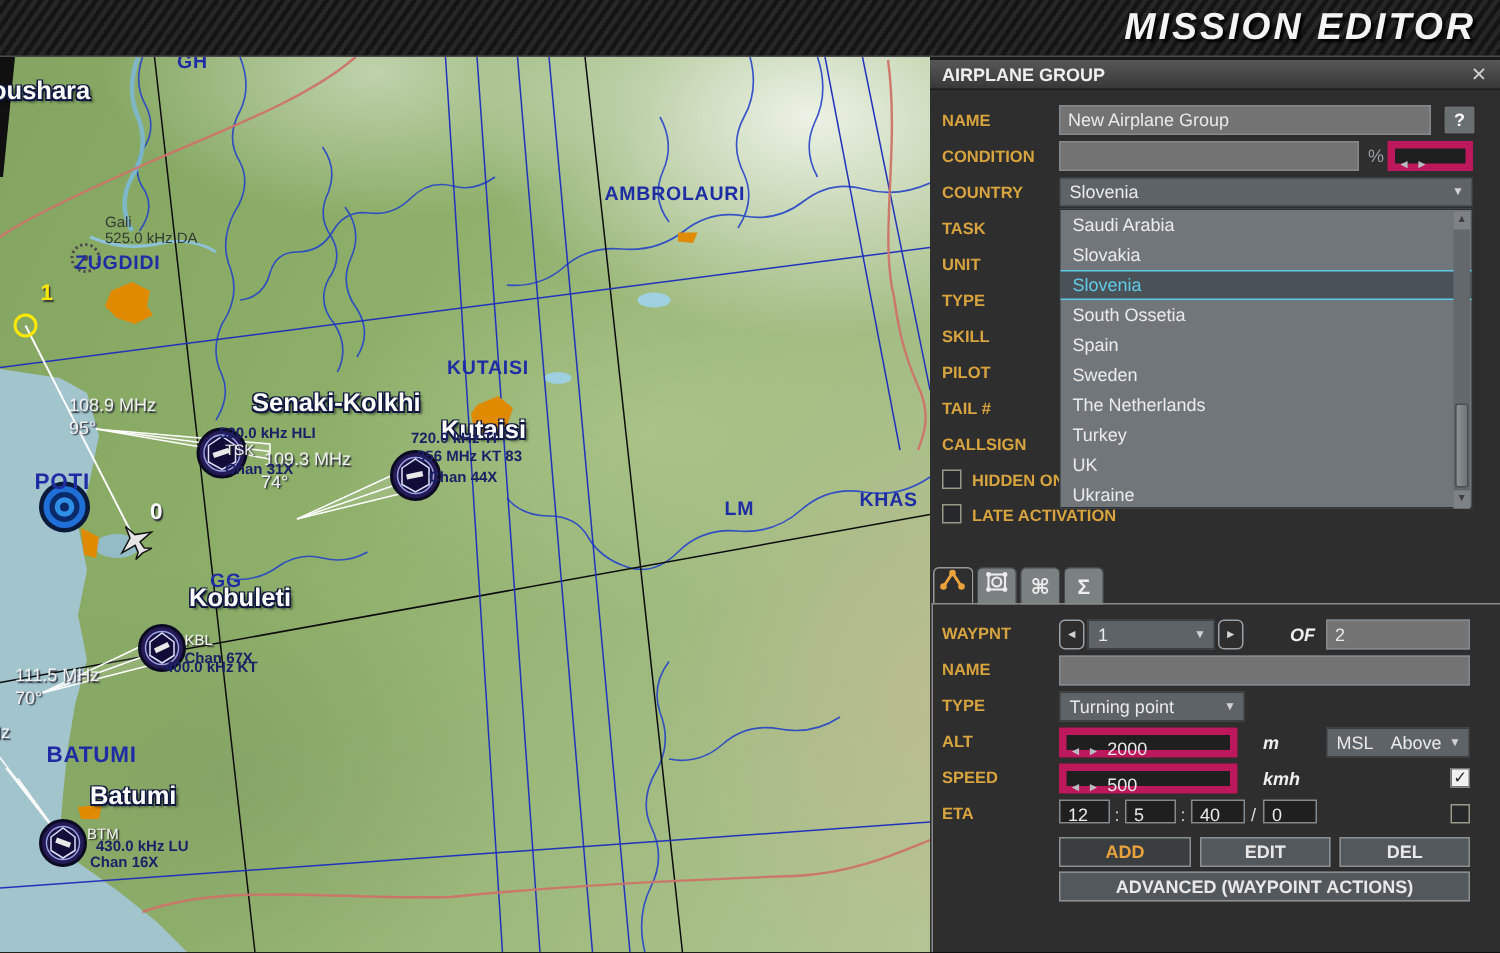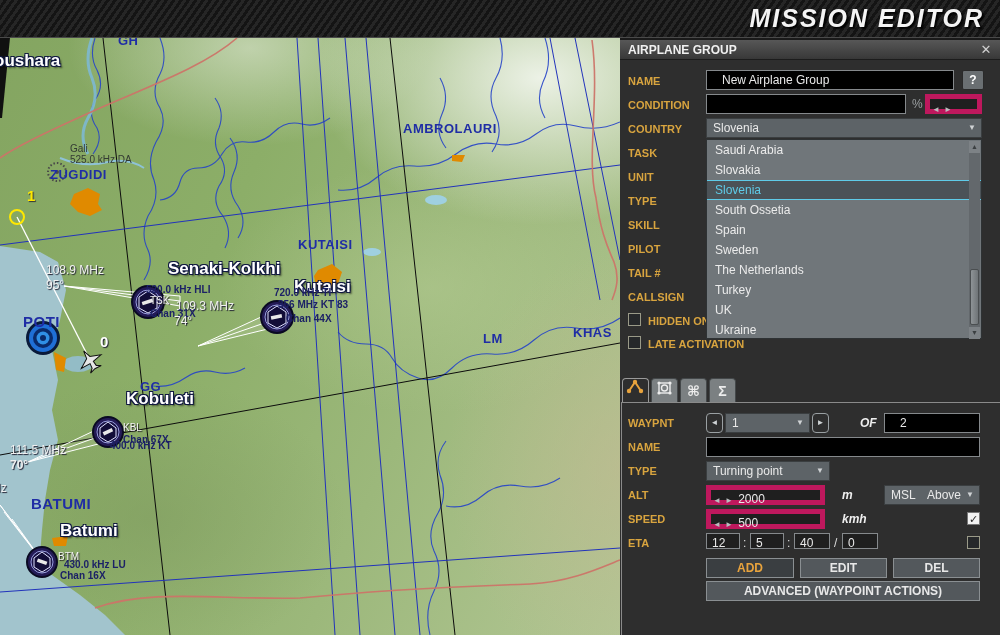--- a/index.html
+++ b/index.html
@@ -38,22 +38,22 @@
 
   
   #panel { position:absolute; left:620px; top:40px; width:380px; height:595px;
     background:#2e2e2e; z-index:20; font-size:12px; color:#e4e4e4; }
   #panel-title { position:absolute; left:0; top:0; width:380px; height:20px;
     background:linear-gradient(#575757,#383838); border-bottom:1px solid #1c1c1c;
     color:#f0f0f0; font-weight:bold; font-size:12px; line-height:20px; padding-left:8px; }
   #panel-close { position:absolute; right:6px; top:0; width:16px; height:20px; line-height:20px;
     color:#cfcfcf; font-weight:bold; font-size:13px; text-align:center; cursor:pointer; }
   .plabel { position:absolute; color:#d8a43f; font-weight:bold; font-size:11px; height:20px; line-height:20px; }
-  .field { position:absolute; background:#000000; border:1px solid #85898c; color:#e9e9e9;
-    font-size:12px; line-height:18px; padding:0 15px; height:20px; }
+  .field { position:absolute; background:#737373; border:1px solid #85898c; color:#e9e9e9;
+    font-size:12px; line-height:18px; padding:0 5px; height:20px; }
   .gray-sel { position:absolute; background:#5d6367; border:1px solid #3a3e40; color:#e9e9e9;
     font-size:12px; line-height:18px; padding:0 6px; height:20px; }
   .gray-sel .dd-arrow { position:absolute; right:5px; top:0; color:#cfd2d4; font-size:8px; line-height:18px; }
   .spin { position:absolute; background:#1f1f1f; border:5px solid #be185d; height:20px;
     color:#e9e9e9; font-size:12px; line-height:18px; }
   .spin .ar { color:#b9bdbf; font-size:8px; padding:0 2px; }
   .unit { position:absolute; color:#eee; font-weight:bold; font-style:italic; font-size:12px;
     height:20px; line-height:20px; }
   .pct { position:absolute; color:#9a9ea0; font-size:12px; height:20px; line-height:20px; }
   .helpbtn { position:absolute; width:22px; height:20px; background:#6a6f72; border:1px solid #2a2a2a;
@@ -241,21 +241,21 @@
         <div class="mlabel small-white" style="left: 46px; top: 241px;"><span>95°</span></div>
         <div class="mlabel town-blue-lg" style="left: 23px; top: 276px;"><span>POTI</span></div>
         <div class="mlabel wp-yellow" style="left: 27px; top: 150px;"><span>1</span></div>
         <div class="mlabel wp-white" style="left: 100px; top: 296px;"><span>0</span></div>
         <div class="mlabel town-blue" style="left: 140px; top: 342px;"><span>GG</span></div>
         <div class="mlabel city-white" style="left: 126px; top: 352px;"><span>Kobuleti</span></div>
         <div class="mlabel tiny-navy" style="left: 110px; top: 375px; margin-top: 28px;"><span>400.0 kHz KT</span></div>
         <div class="mlabel tiny-white" style="left: 123px; top: 385px;"><span>KBL</span></div>
         <div class="mlabel tiny-navy" style="left: 123px; top: 397px;"><span>Chan 67X</span></div>
         <div class="mlabel small-white" style="left: 10px; top: 406px;"><span>111.5 MHz</span></div>
-        <div class="mlabel small-white" style="left: 10px; top: 421px; font-weight: bold;"><span>70°</span></div>
+        <div class="mlabel small-white" style="left: 10px; top: 421px;"><span>70°</span></div>
         <div class="mlabel town-blue" style="left: 483px; top: 294px;"><span>LM</span></div>
         <div class="mlabel town-blue" style="left: 573px; top: 288px; text-align: center;"><span>KHAS</span></div>
         <div class="mlabel small-white" style="left: -8px; top: 444px;"><span>Hz</span></div>
         <div class="mlabel town-blue-lg" style="left: 31px; top: 458px;"><span>BATUMI</span></div>
         <div class="mlabel city-white" style="left: 60px; top: 484px;"><span>Batumi</span></div>
         <div class="mlabel tiny-white" style="left: 58px; top: 514px; text-align: right;"><span>BTM</span></div>
         <div class="mlabel tiny-navy" style="left: 64px; top: 522px;"><span>430.0 kHz LU</span></div>
         <div class="mlabel tiny-navy" style="left: 60px; top: 533px;"><span>Chan 16X</span></div>
       </div>
   </div>

